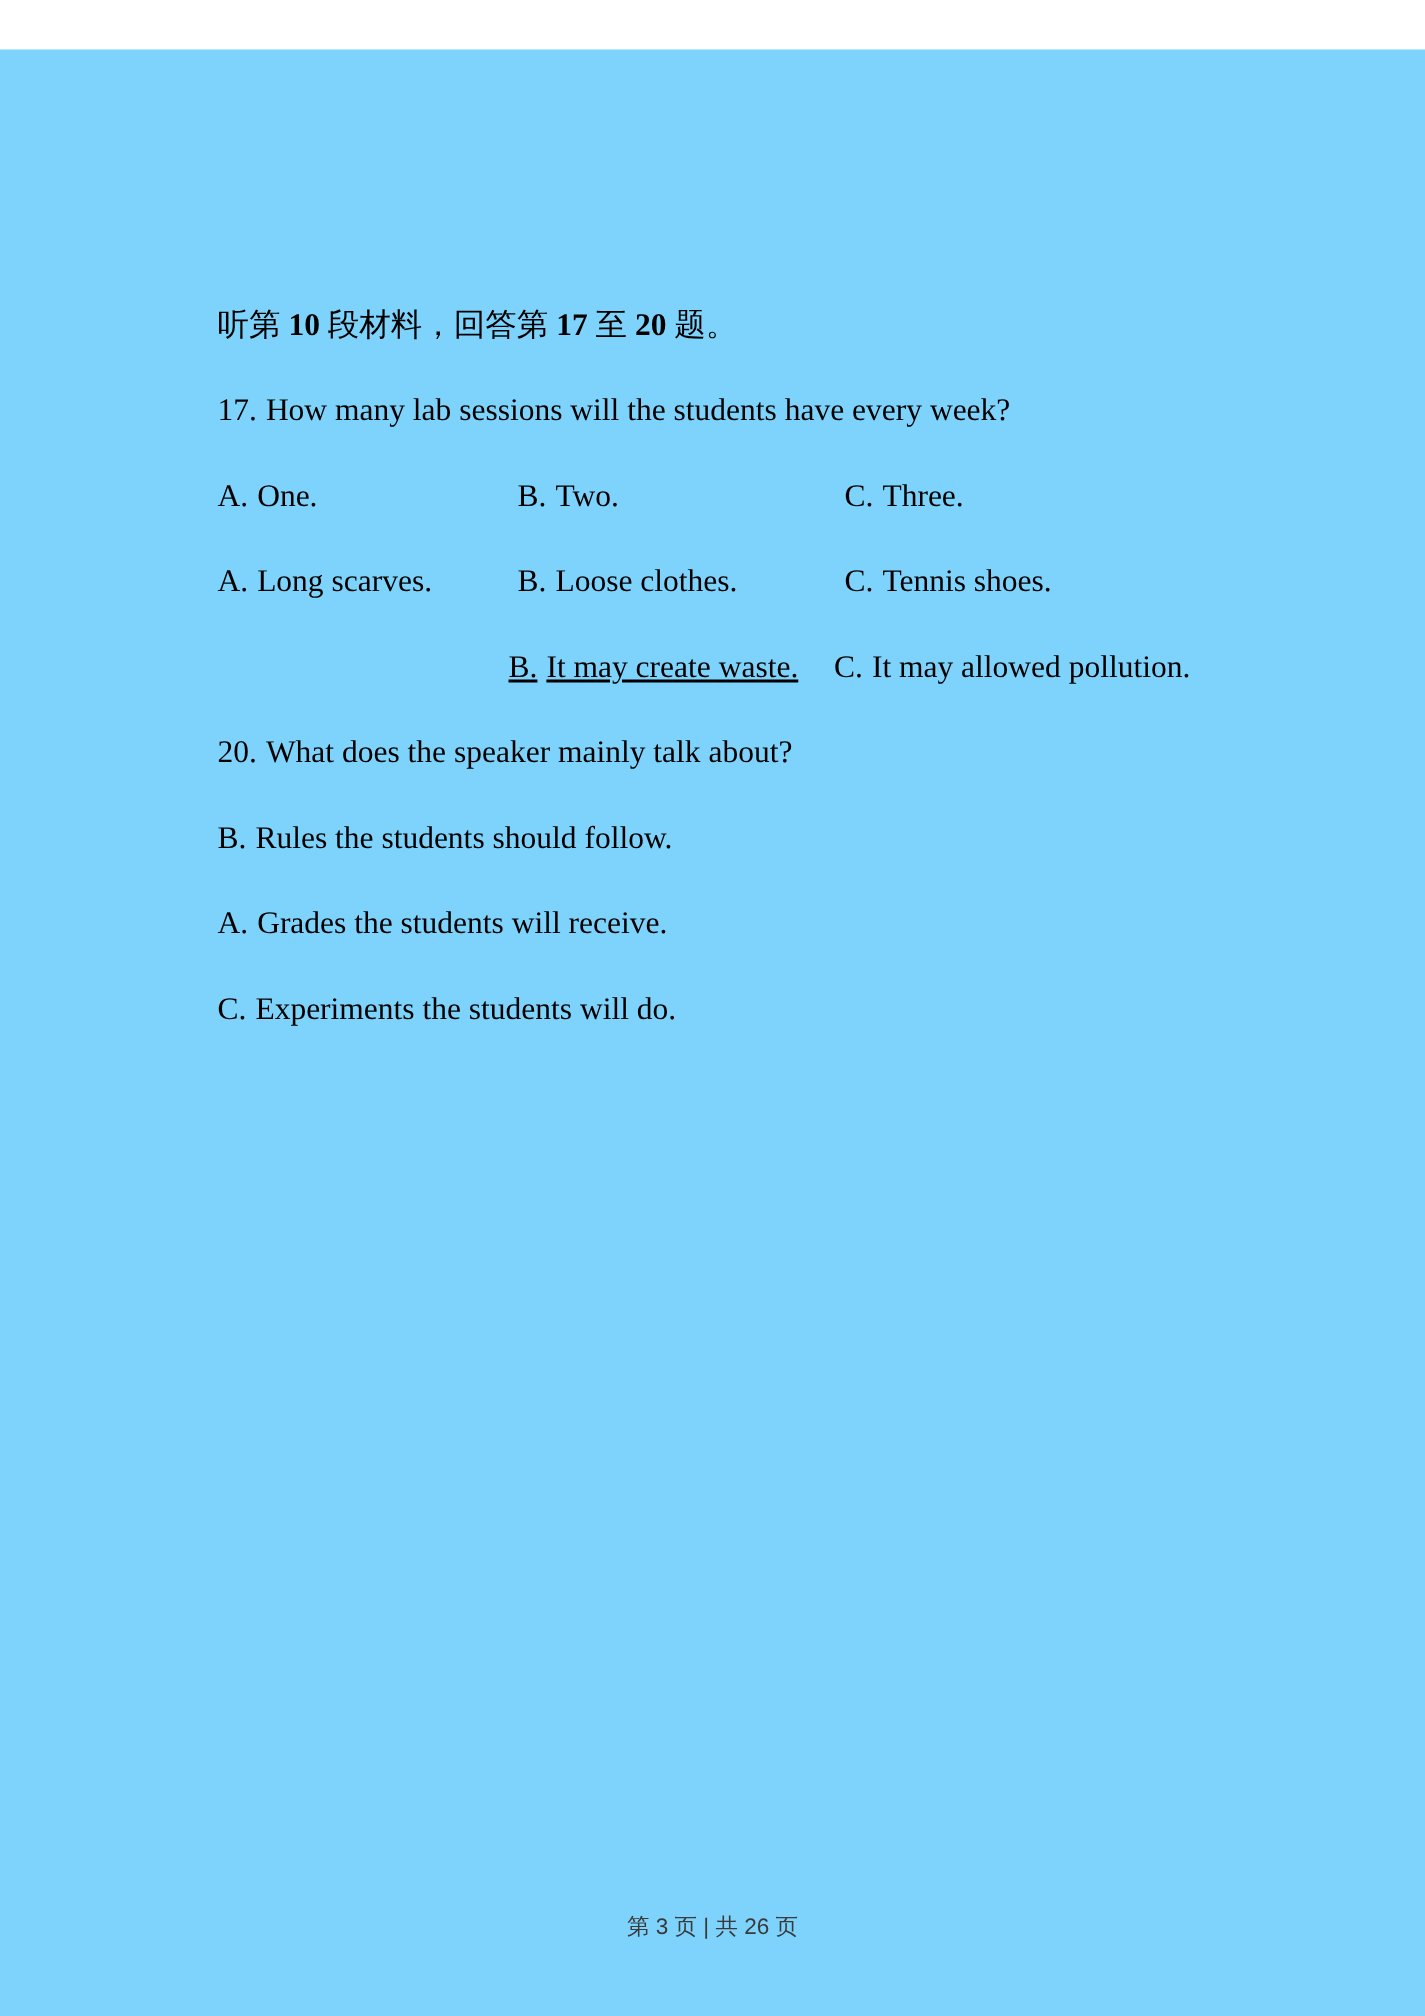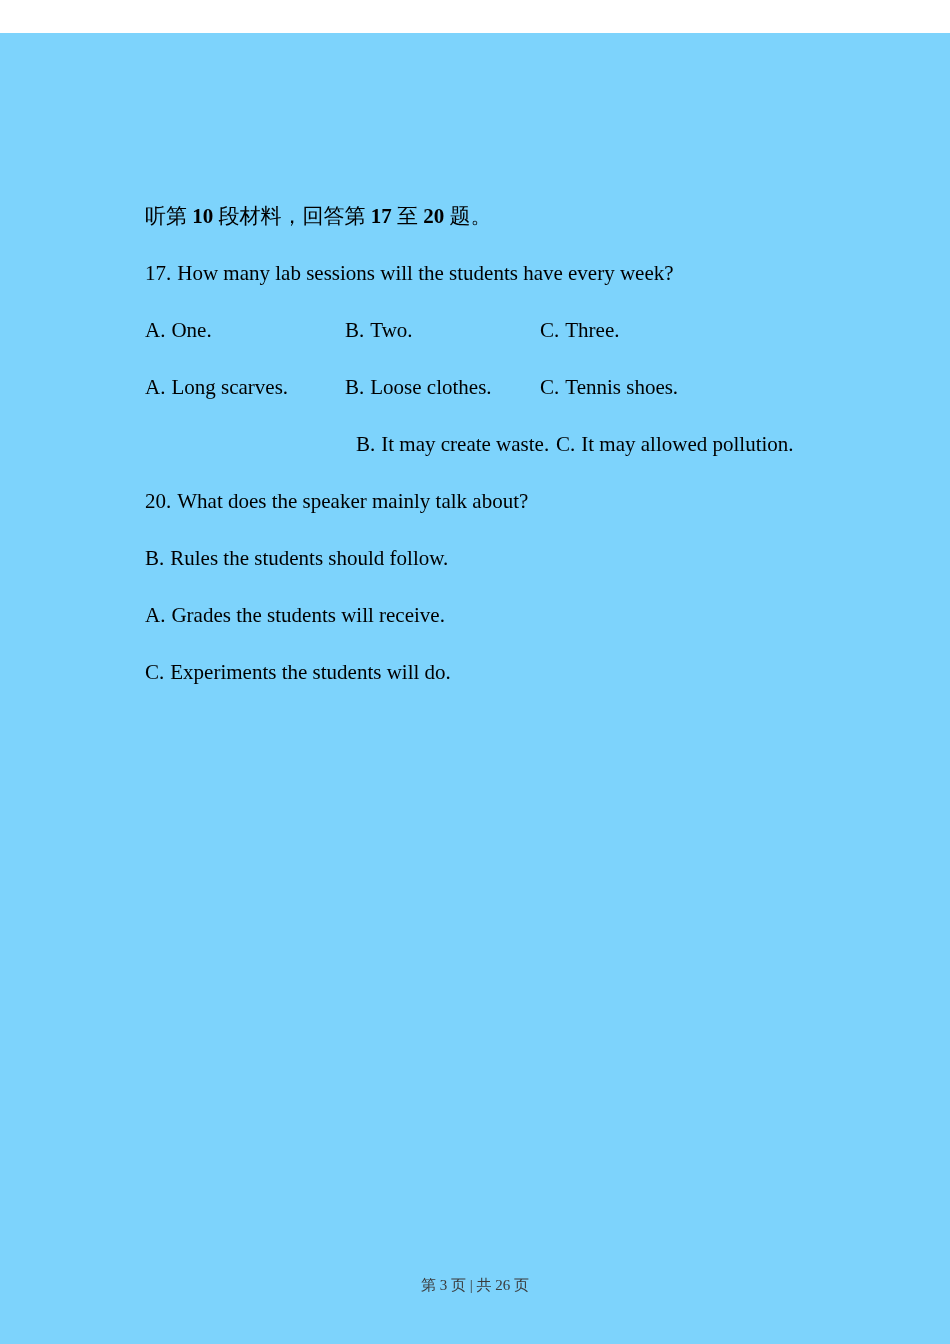--- a/index.html
+++ b/index.html
@@ -35,30 +35,30 @@
   .opts-row { position: relative; }
   .opts-row .opt {
     position: absolute;
     top: 0;
     height: 36px;
     line-height: 36px;
     white-space: nowrap;
   }
   .opts-row .opt-a { left: 0; }
   .opts-row.cols-std .opt-b { left: 200px; }
-  .opts-row.cols-std .opt-c { left: 395px; }
-  .opts-row.cols-wide .opt-b { left: 211px; }
+  .opts-row.cols-std .opt-c { left: 418px; }
+  .opts-row.cols-wide .opt-b { left: 194px; text-decoration: underline; }
   .opts-row.cols-wide .opt-c { left: 411px; }
   .footer {
     position: absolute;
     top: 1241px;
     left: 0;
     width: 100%;
     text-align: center;
-    font-family: Liberation Serif, serif;
+    font-family: Liberation Sans, sans-serif;
     font-size: 15px;
     line-height: 22px;
     color: #3a3a3a;
   }
 </style>
 </head>
 <body>
 
 <div class="page">
   <main class="content">

